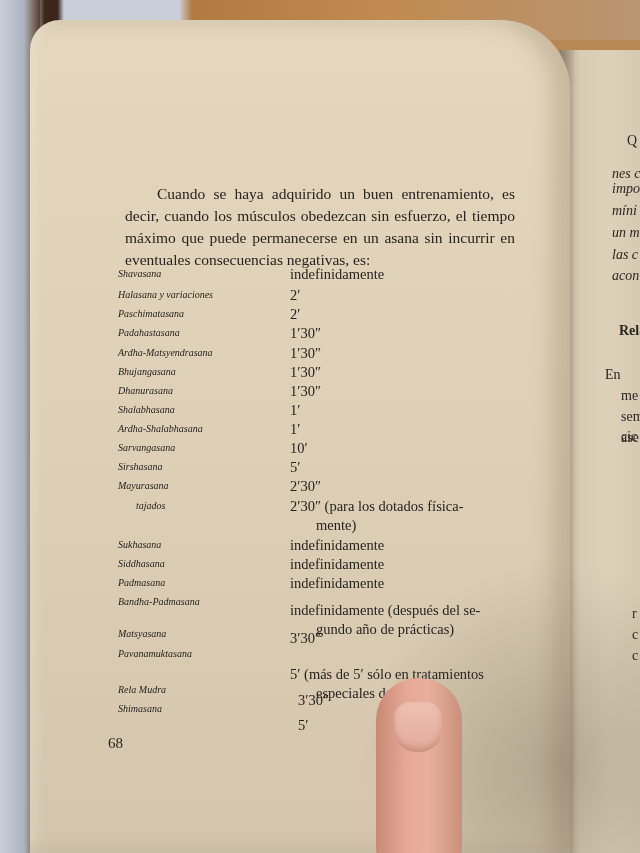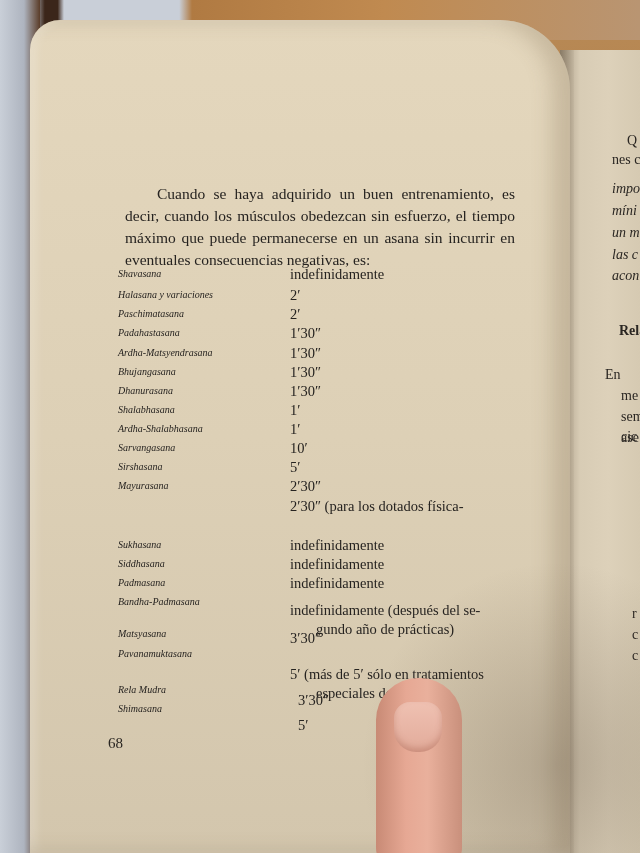--- a/index.html
+++ b/index.html
@@ -120,23 +120,25 @@
   <div class="row" style="top:193px">
     <span class="asana">Sirshasana</span>
     <span class="dur">5′</span>
   </div>
   <div class="row" style="top:212px">
     <span class="asana">Mayurasana</span>
     <span class="dur">2′30″</span>
   </div>
   <div class="row" style="top:232px">
     <span class="asana">
+      <span class="cont">tajados</span>
     </span>
     <span class="dur">
       <span>2′30″ (para los dotados física-</span>
+      <span class="cont">mente)</span>
     </span>
   </div>
   <div class="row" style="top:271px">
     <span class="asana">Sukhasana</span>
     <span class="dur">indefinidamente</span>
   </div>
   <div class="row" style="top:290px">
     <span class="asana">Siddhasana</span>
     <span class="dur">indefinidamente</span>
   </div>
@@ -168,21 +170,21 @@
   </div>
   <div class="row" style="top:435px">
     <span class="asana">Shimasana</span>
     <span class="dur" style="top:16px; left:180px">5′</span>
   </div>
 </div>
 
 <div class="page-number">68</div>
 
 <span class="rp" style="left:627px; top:133px">Q</span>
-<span class="rp" style="left:612px; top:152px; ">nes c</span>
+<span class="rp" style="left:612px; top:166px; font-style:italic">nes c</span>
 <span class="rp" style="left:612px; top:181px; font-style:italic">impo</span>
 <span class="rp" style="left:612px; top:203px; font-style:italic">míni</span>
 <span class="rp" style="left:612px; top:225px; font-style:italic">un m</span>
 <span class="rp" style="left:612px; top:247px; font-style:italic">las c</span>
 <span class="rp" style="left:612px; top:268px; font-style:italic">acon</span>
 <span class="rp" style="left:619px; top:323px; font-weight:bold">Rela</span>
 <span class="rp" style="left:605px; top:367px">En</span>
 <span class="rp" style="left:621px; top:388px">me</span>
 <span class="rp" style="left:621px; top:409px">sem</span>
 <span class="rp" style="left:621px; top:430px">ase</span>

